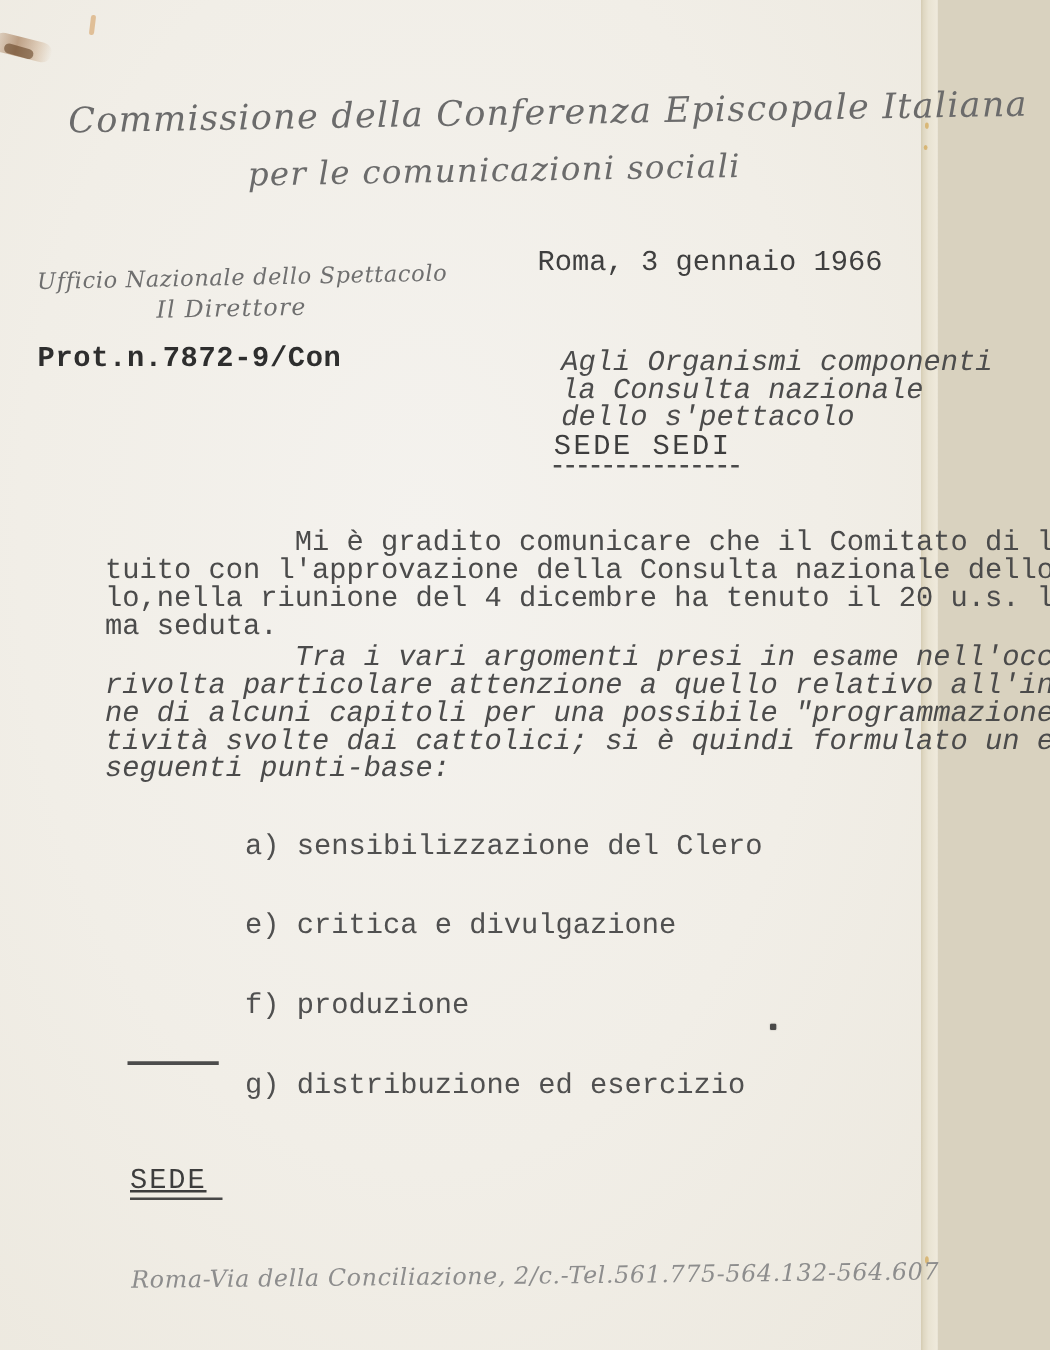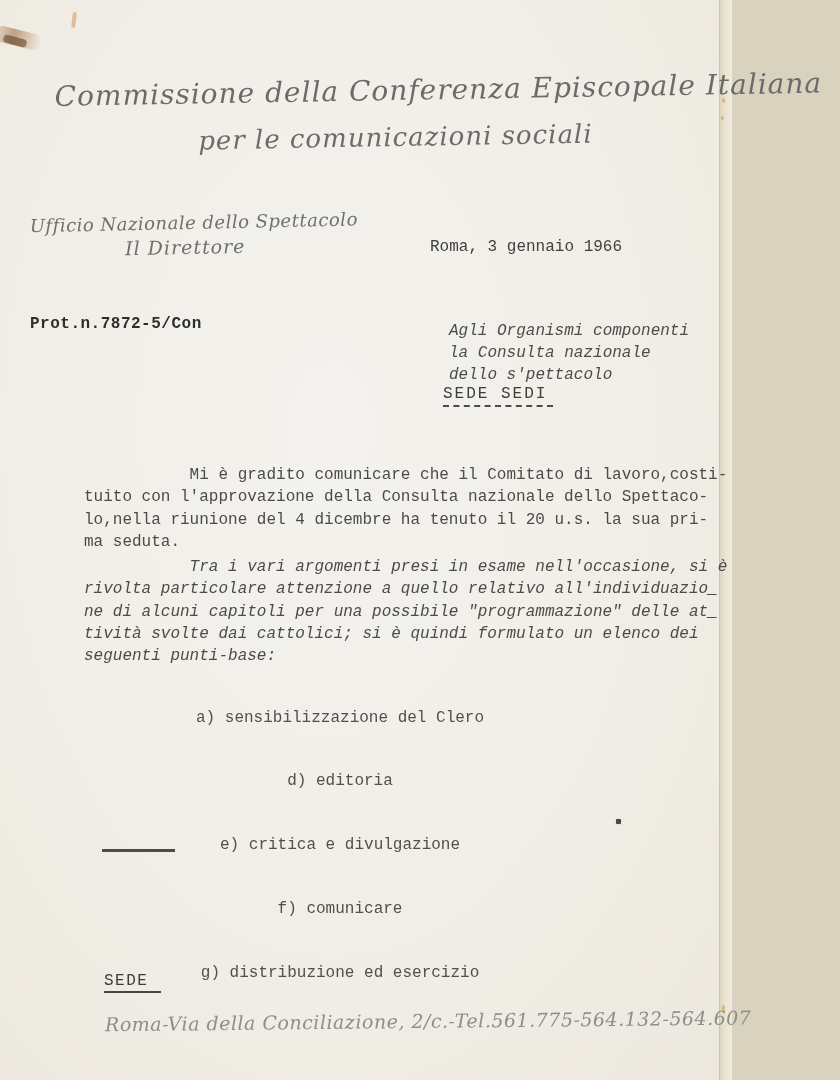--- a/index.html
+++ b/index.html
@@ -3,20 +3,21 @@
 <meta charset="utf-8">
 <style>
   html,body{margin:0;padding:0;}
   body{width:840px;height:1080px;overflow:hidden;background:#d9d2bf;}
   .page{
     position:relative;width:732px;height:1080px;
     background:
       radial-gradient(ellipse at 45% 40%, #f4f2ee 0%, #f1eee7 55%, #ece8de 100%);
     font-family:"Liberation Mono", monospace;
     color:#4a4a4a;
+    padding-left:18px;
   }
   
   .edge-strip{
     position:absolute;top:0;right:0;width:12px;height:1080px;
     background:linear-gradient(90deg,#ddd5bf,#e9e3d2 40%,#efeadc);
     border-left:1px solid #cfc5a8;
   }
   .edge-speck{position:absolute;border-radius:50%;background:rgba(208,156,62,.6);}
   
   .stain-a{
@@ -52,38 +53,38 @@
     transform:rotate(-1.2deg);color:#6f6f6f;
   }
   .office1{font-size:18px;white-space:nowrap;letter-spacing:.5px;}
   .office2{font-size:19px;margin-top:3px;white-space:nowrap;letter-spacing:1px;}
   .footer-address{
     position:absolute;left:105px;top:1010px;width:620px;text-align:center;
     transform:rotate(-.6deg);color:#8d8d8d;font-size:19px;white-space:nowrap;
     letter-spacing:.5px;
   }
   
-  .mono{font-size:16px;white-space:pre;margin-top:41px;}
+  .mono{font-size:23px;white-space:pre;}
   .date-line{position:absolute;left:430px;top:197px;color:#3f3f3f;}
   .protocol{position:absolute;left:30px;top:274px;font-weight:bold;color:#2e2e2e;letter-spacing:.5px;}
   .recipient{position:absolute;left:449px;top:279px;line-height:22px;color:#4c4c4c;font-style:italic;}
   .salutation{
     position:absolute;left:443px;top:344px;color:#3d3d3d;letter-spacing:2px;
     border-bottom:2px dashed #4a4a4a;padding:0 6px 2px 0;
   }
   .para{position:absolute;left:84px;width:700px;line-height:22.3px;color:#4b4b4b;}
   .p1{top:423px;}
   .p2{top:515px;font-style:italic;}
   .points{position:absolute;left:196px;top:624px;line-height:21.3px;color:#505050;}
-  .points .li{white-space:pre;text-align:center;}
+  .points .li{white-space:pre;}
   .sep-rule{position:absolute;left:102px;top:849px;width:73px;height:2.5px;background:#4c4c4c;}
   .addressee{position:absolute;left:104px;top:860px;line-height:22.6px;color:#454545;}
   .sede{
     position:absolute;left:104px;top:931px;color:#3d3d3d;letter-spacing:1.5px;
-    border-bottom:2px solid #474747;padding:0 13px 1px 0;
+    border-bottom:2px solid #474747;padding:0 13px 1px 0;text-decoration:underline;
   }
 </style>
 </head>
 <body>
 
 <div class="page">
 
   <div class="stain-a"></div>
   <div class="stain-b"></div>
   <div class="speck-a"></div>
@@ -98,42 +99,41 @@
     <div class="script lh2">per le comunicazioni sociali</div>
   </div>
 
   <div class="mono date-line">Roma, 3 gennaio 1966</div>
 
   <div class="office">
     <div class="script office1">Ufficio Nazionale dello Spettacolo</div>
     <div class="script office2">Il Direttore</div>
   </div>
 
-  <div class="mono protocol">Prot.n.7872-5/Con</div>
+  <div class="mono protocol">Prot.n.7872-9/Con</div>
 
   <div class="mono recipient">Agli Organismi componenti
 la Consulta nazionale
 dello s'pettacolo</div>
   <div class="mono salutation">SEDE SEDI</div>
 
   <div class="mono para p1">           Mi è gradito comunicare che il Comitato di lavoro,costi-
 tuito con l'approvazione della Consulta nazionale dello Spettaco-
 lo,nella riunione del 4 dicembre ha tenuto il 20 u.s. la sua pri-
 ma seduta.</div>
   <div class="mono para p2">           Tra i vari argomenti presi in esame nell'occasione, si è
 rivolta particolare attenzione a quello relativo all'individuazio_
 ne di alcuni capitoli per una possibile "programmazione" delle at_
 tività svolte dai cattolici; si è quindi formulato un elenco dei
 seguenti punti-base:</div>
 
   <div class="mono points">
     <div class="li">a) sensibilizzazione del Clero</div>
-    <div class="li">d) editoria</div>
     <div class="li">e) critica e divulgazione</div>
-    <div class="li">f) comunicare</div>
+    <div class="li">f) produzione</div>
     <div class="li">g) distribuzione ed esercizio</div>
     
   </div>
 
   <div class="dot-artifact"></div>
 
   <div class="sep-rule"></div>
   <div class="mono sede">SEDE</div>
 
   <div class="script footer-address">Roma-Via della Conciliazione, 2/c.-Tel.561.775-564.132-564.607</div>

